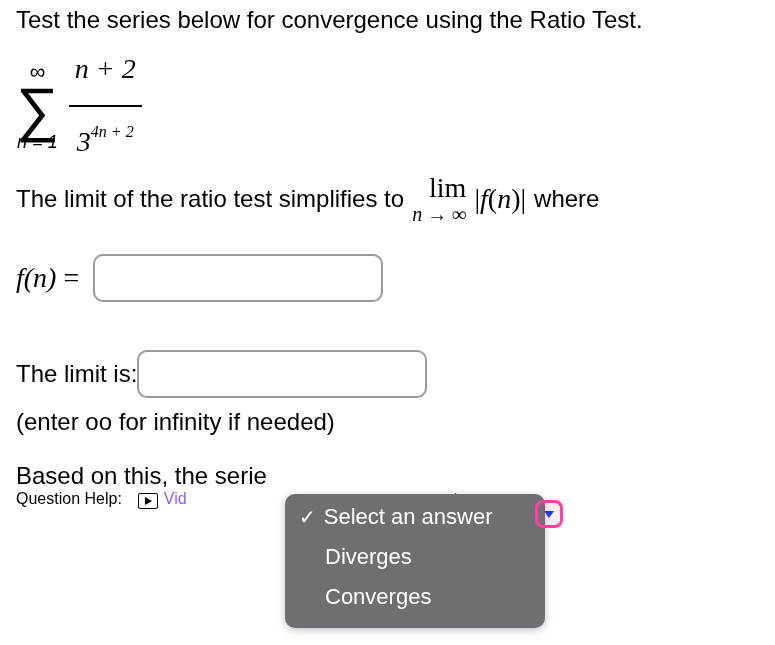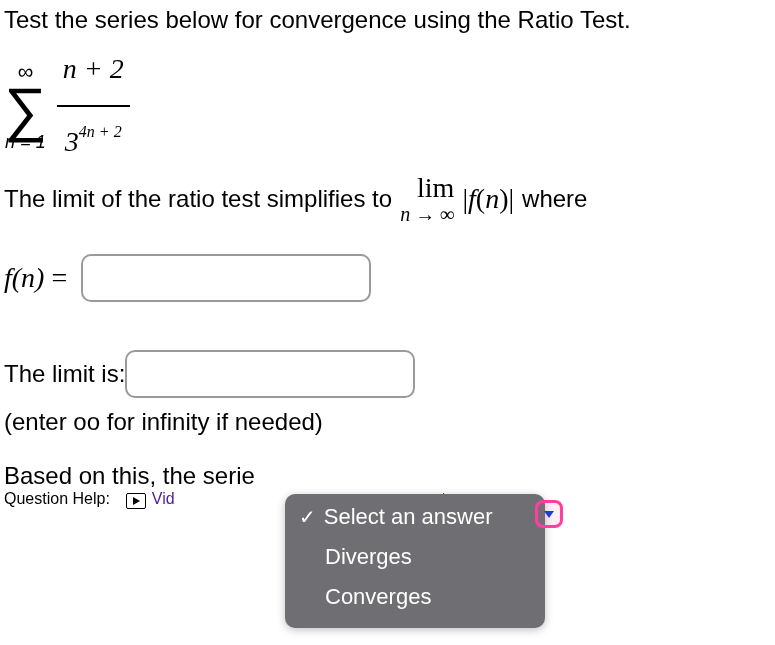--- a/index.html
+++ b/index.html
@@ -8,21 +8,21 @@
     padding: 0;
     width: 775px;
     height: 645px;
     overflow: hidden;
     font-family: Arial, Helvetica, sans-serif;
     font-size: 24px;
     color: #000;
     background: #fff;
   }
   .page {
-    padding: 6px 4px;
+    padding: 6px 16px;
     position: relative;
   }
   .line {
     margin-bottom: 14px;
   }
   .sum-wrap {
     display: inline-flex;
     align-items: center;
     margin: 6px 0 16px 0;
   }
@@ -98,21 +98,21 @@
     position:relative;
     top:2px;
   }
   .video-icon .tri{
     width:0;height:0;
     border-left:7px solid #000;
     border-top:4px solid transparent;
     border-bottom:4px solid transparent;
     margin-left:2px;
   }
-  .link-video{ color:#4c1d95; }
+  .link-video{ color:#8b5cf6; }
   .link-instr{ color:#1a3fd6; margin-left:0;}
   
   .dropdown-open{
     position:absolute;
     left:285px;
     top:494px;
     width:260px;
     background:#6f6f73;
     border-radius:10px;
     box-shadow: 0 2px 8px rgba(0,0,0,0.25);

